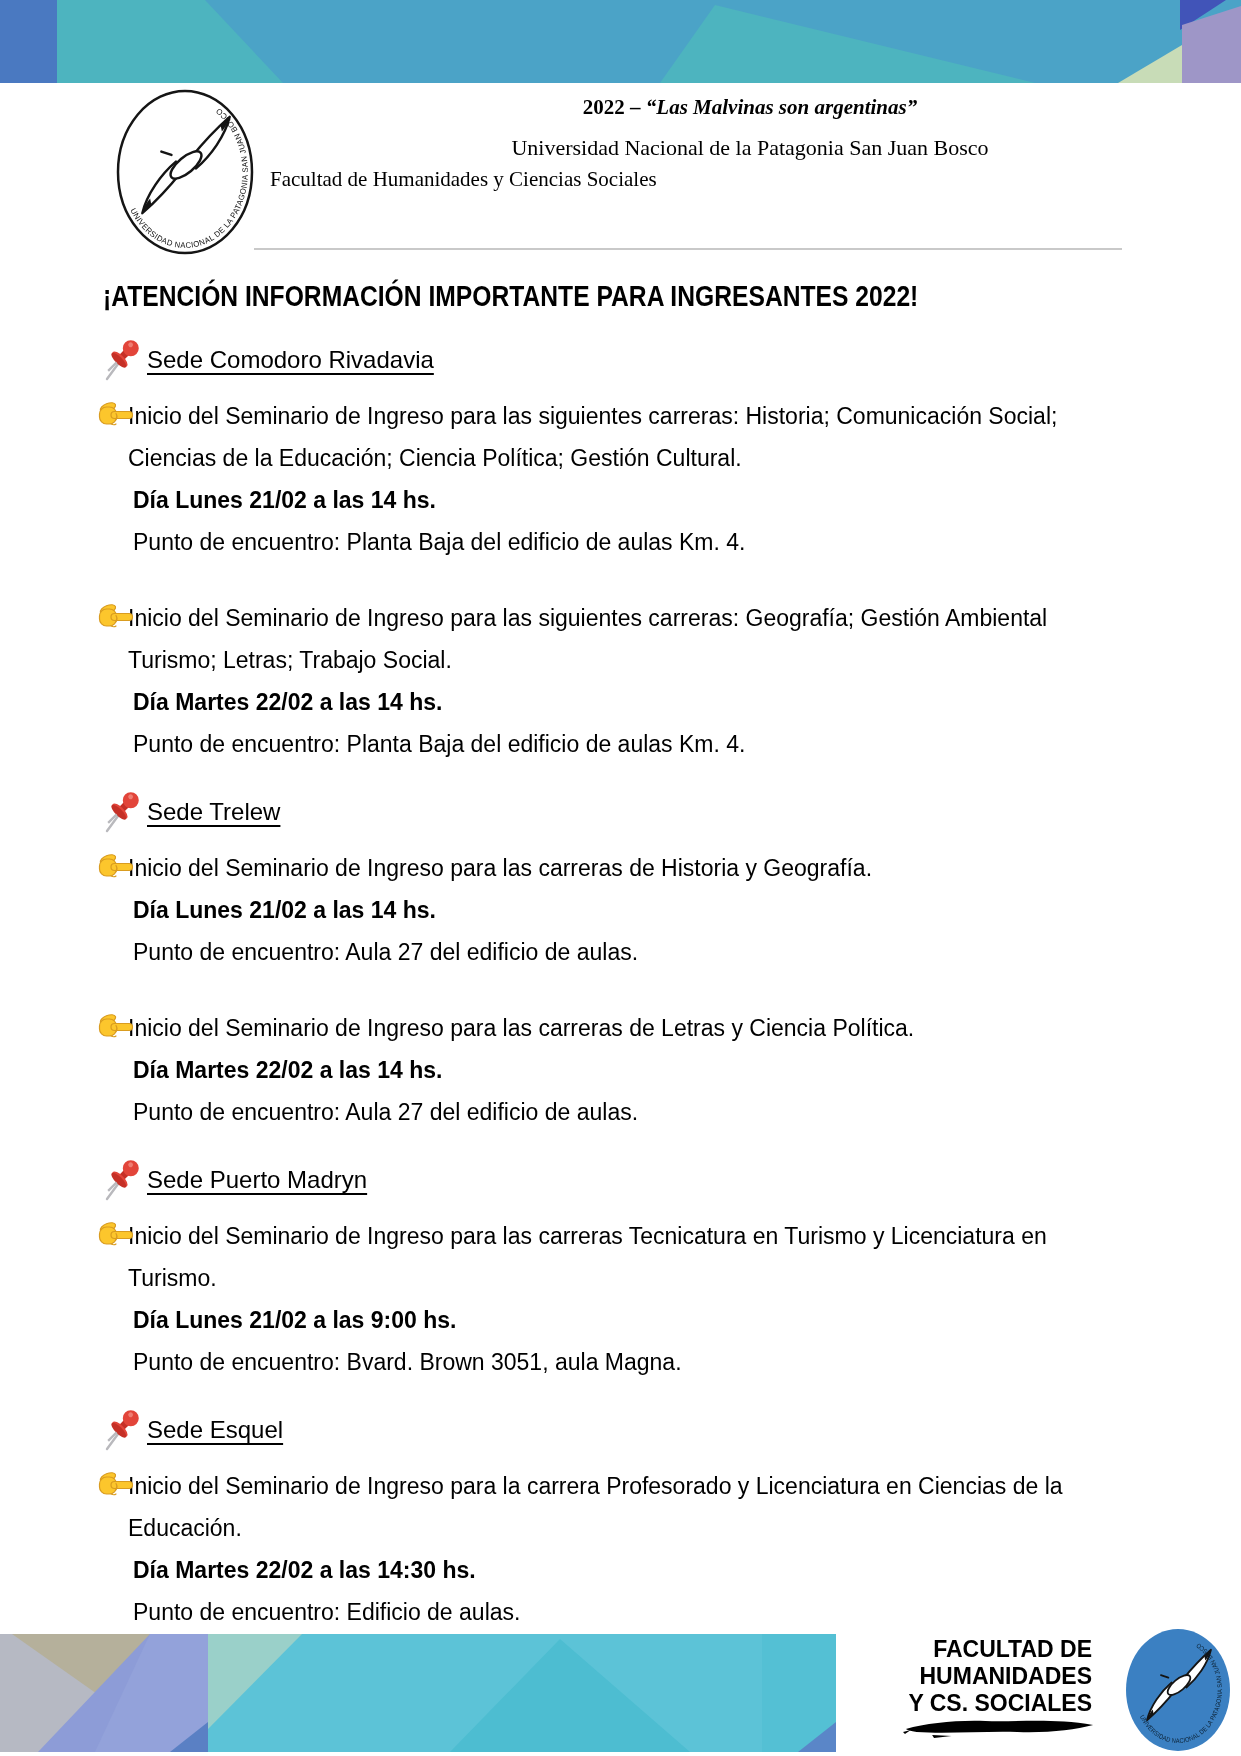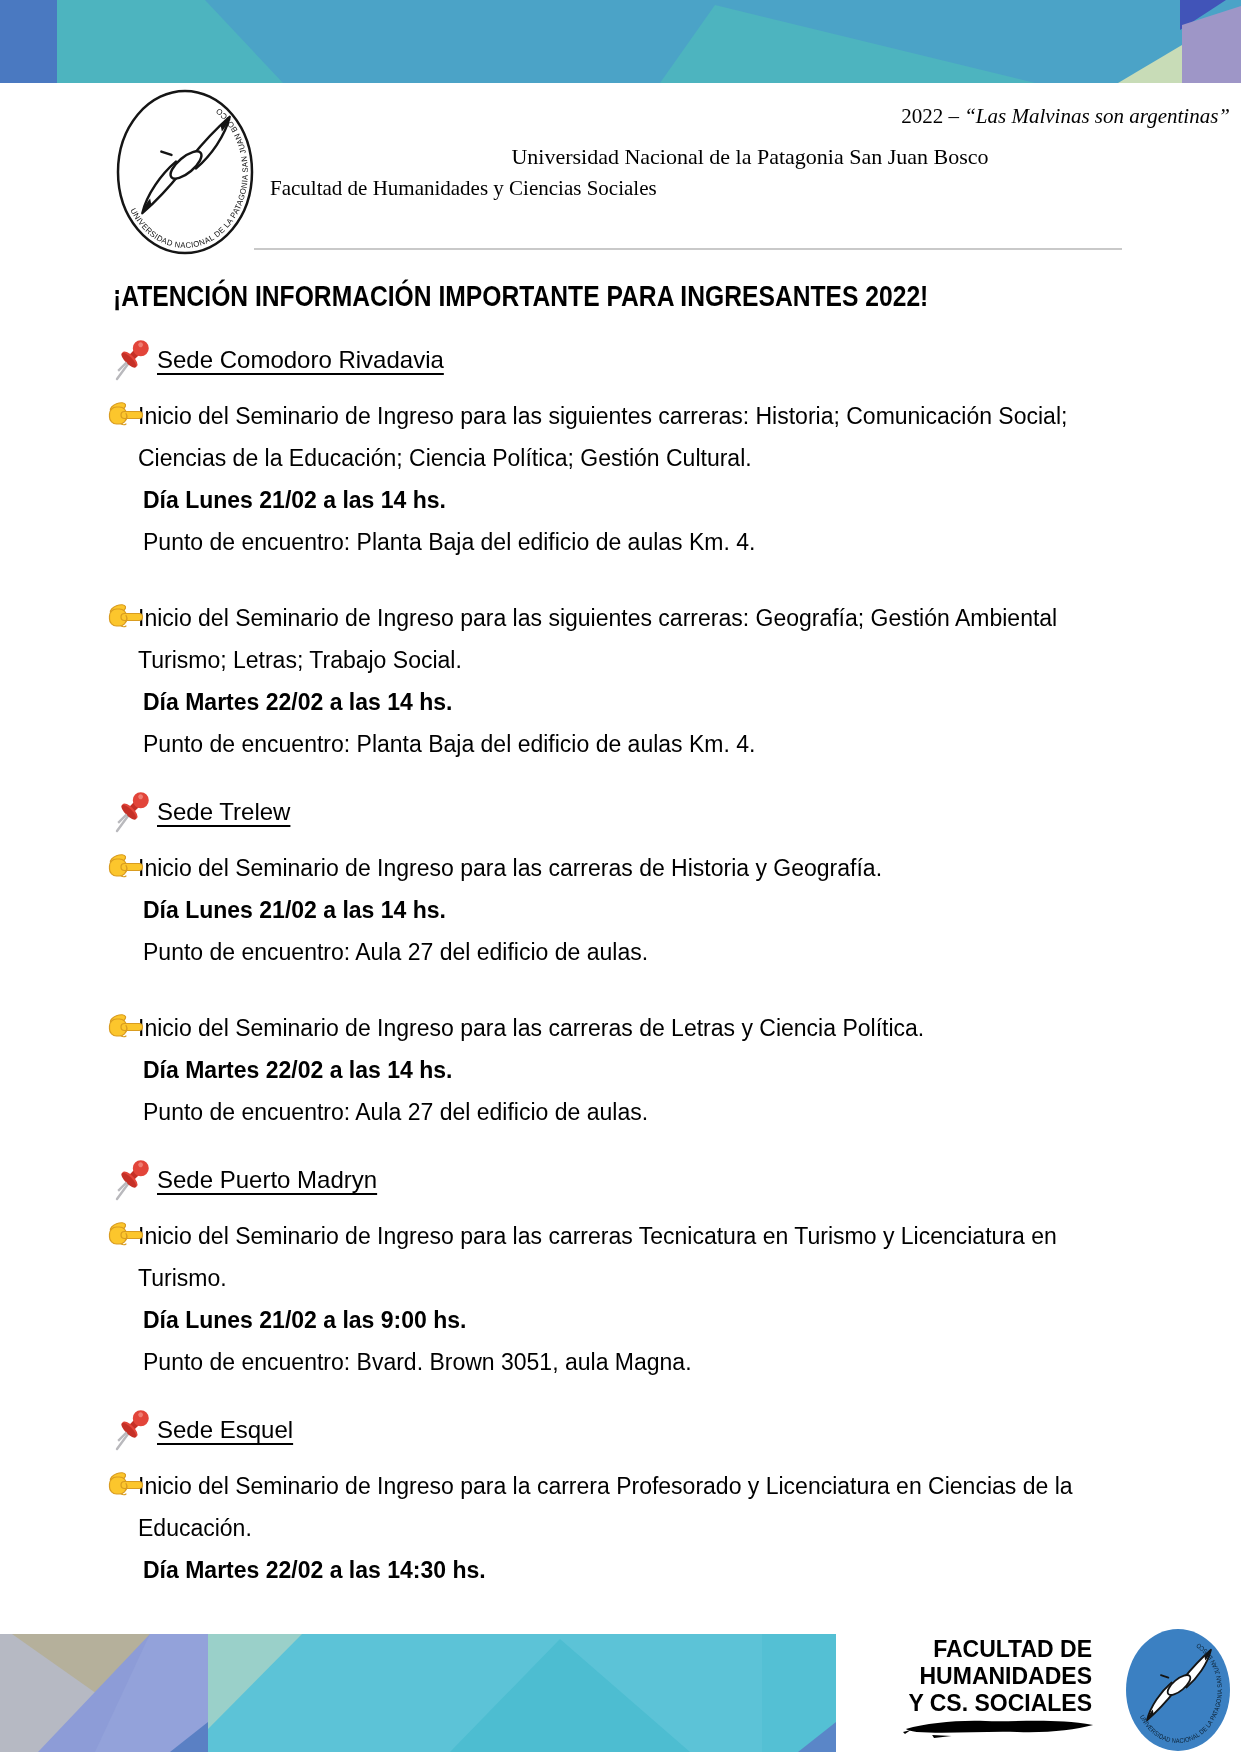--- a/index.html
+++ b/index.html
@@ -10,30 +10,30 @@
     overflow:hidden;
     font-family:"Liberation Sans","DejaVu Sans",sans-serif;
     color:#000;
   }
   
   .top-band{display:block;width:1241px;height:83px;}
   .footer-band{position:absolute;left:0;top:1634px;width:836px;height:118px;}
   
   .header{position:relative;height:169px;}
   .seal-top{position:absolute;left:112px;top:4px;width:150px;height:172px;}
-  .motto{padding-top:21px;margin-left:270px;width:960px;text-align:right;
-         font-family:"Liberation Serif","DejaVu Serif",serif;font-size:21px;white-space:nowrap;}
+  .motto{padding-top:12px;margin-left:270px;width:960px;text-align:center;
+         font-family:"Liberation Serif","DejaVu Serif",serif;font-size:21px;white-space:nowrap;font-weight:bold;}
   .motto .quote{font-style:italic;}
   .univ{margin:15px 0 0 270px;width:960px;text-align:center;
         font-family:"Liberation Serif","DejaVu Serif",serif;font-size:22px;white-space:nowrap;}
   .fac{margin:6px 0 0 270px;width:960px;text-align:left;
        font-family:"Liberation Serif","DejaVu Serif",serif;font-size:21px;white-space:nowrap;}
   .rule{position:absolute;left:254px;top:165px;width:868px;height:2px;background:#c9c9c9;}
   
-  .main{padding-left:103px;margin-left:10px;}
+  .main{padding-left:103px;}
   .doc-title{margin:28px 0 0 0;font-size:29px;font-weight:bold;white-space:nowrap;
              transform:scaleX(0.85);transform-origin:left center;letter-spacing:0;}
   .sede-row{margin-top:24px;display:flex;align-items:center;gap:8px;height:46px;}
   .sede-row svg{flex:0 0 auto;}
   .sede-heading{font-size:24px;text-decoration:underline;text-decoration-thickness:2px;
                 text-underline-offset:5px;white-space:nowrap;text-align:center;}
   .item{position:relative;padding-left:25px;margin-top:12px;}
   .item + .item{margin-top:34px;}
   .finger{position:absolute;left:-6px;top:5px;}
   .line{font-size:23px;line-height:42px;white-space:nowrap;}
@@ -232,20 +232,21 @@
           <g fill="#fcc62c" stroke="#d99c20" stroke-width="1.2" stroke-linejoin="round">
             <ellipse cx="11" cy="7.5" rx="8" ry="4" transform="rotate(-22 11 7.5)"></ellipse>
             <rect x="2.5" y="7" width="17" height="17" rx="7"></rect>
             <rect x="14" y="11.5" width="21.5" height="7" rx="3.5"></rect>
           </g>
           <path d="M19 13.5 q2 3 0 6 M14 24 q3 1.5 5 0" stroke="#d99c20" stroke-width="1.2" fill="none" stroke-linecap="round"></path>
         </svg>
         <div class="line">Inicio del Seminario de Ingreso para la carrera Profesorado y Licenciatura en Ciencias de la</div>
         <div class="line">Educación.</div>
         <div class="date">Día Martes 22/02 a las 14:30 hs.</div>
+        <div class="meeting">Punto de encuentro: Edificio de aulas.</div>
       </div>
     </section>
   </div>
 
   <svg class="footer-band" viewBox="0 0 836 118" preserveAspectRatio="none">
     <rect x="0" y="0" width="836" height="118" fill="#5cc3d7"></rect>
     <rect x="0" y="0" width="208" height="118" fill="#b6b9c3"></rect>
     <polygon points="12,0 168,0 100,62" fill="#b5b09b"></polygon>
     <polygon points="150,0 208,0 208,118 38,118" fill="#8d9cd7"></polygon>
     <polygon points="150,0 208,0 208,118 95,118" fill="#93a2da"></polygon>

